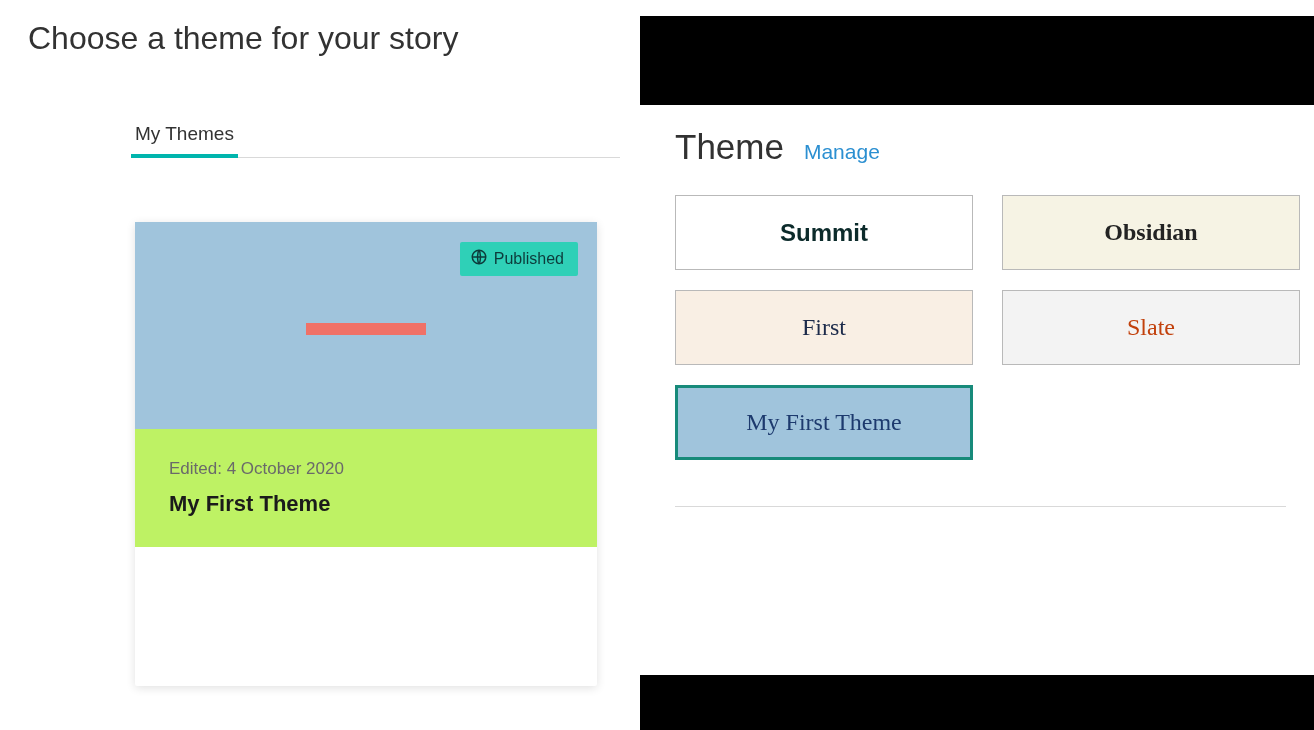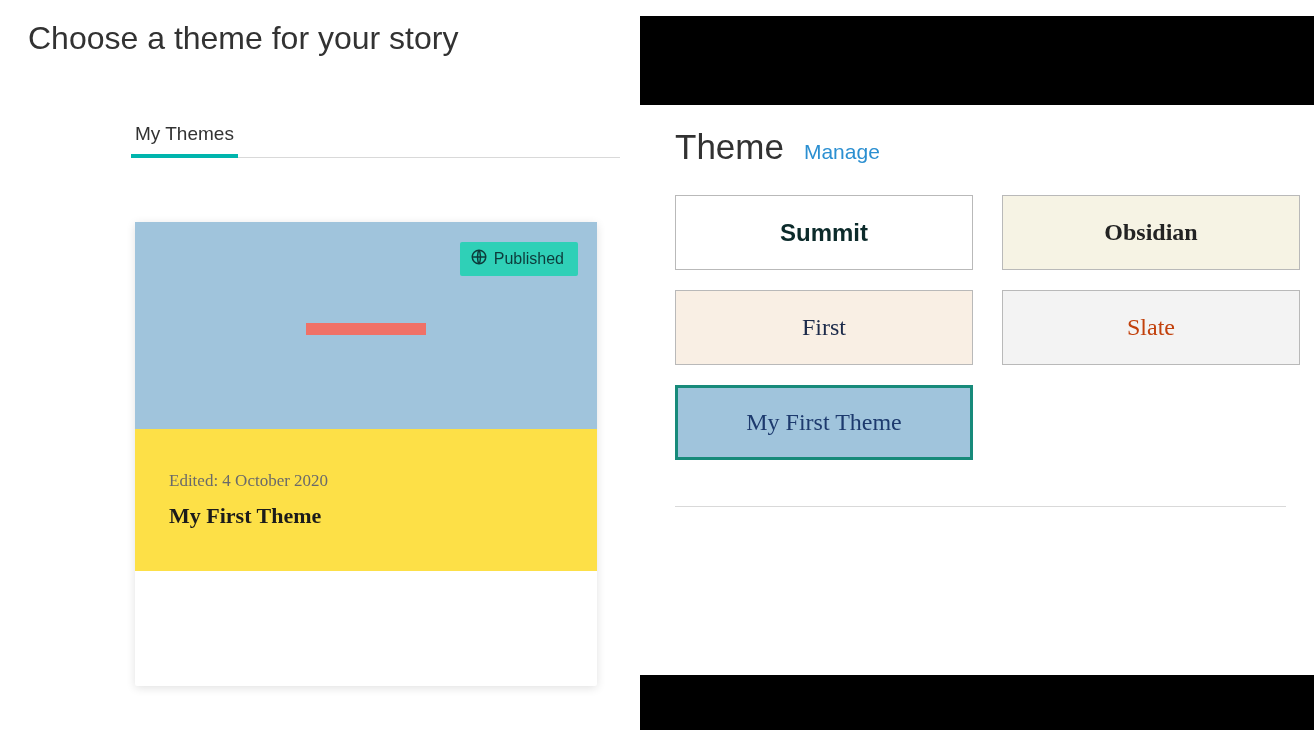--- a/index.html
+++ b/index.html
@@ -91,23 +91,22 @@
   }
   .aa .big { color: #1d3a6e; font-weight: 700; }
   .aa .small { color: #fff; font-weight: 400; }
   .underline-bar {
     width: 120px;
     height: 12px;
     background: #f07167;
     margin-top: 6px;
   }
   .card-body {
-    padding: 42px 34px;
-    background: #fde047;
-    font-family: Liberation Serif, serif;
+    padding: 30px 34px;
+    background: #bef264;
   }
   .edited {
     font-size: 17px;
     color: #6a6a6a;
     margin-bottom: 12px;
   }
   .card-title {
     font-size: 22px;
     font-weight: 700;
     color: #1b1b1b;

